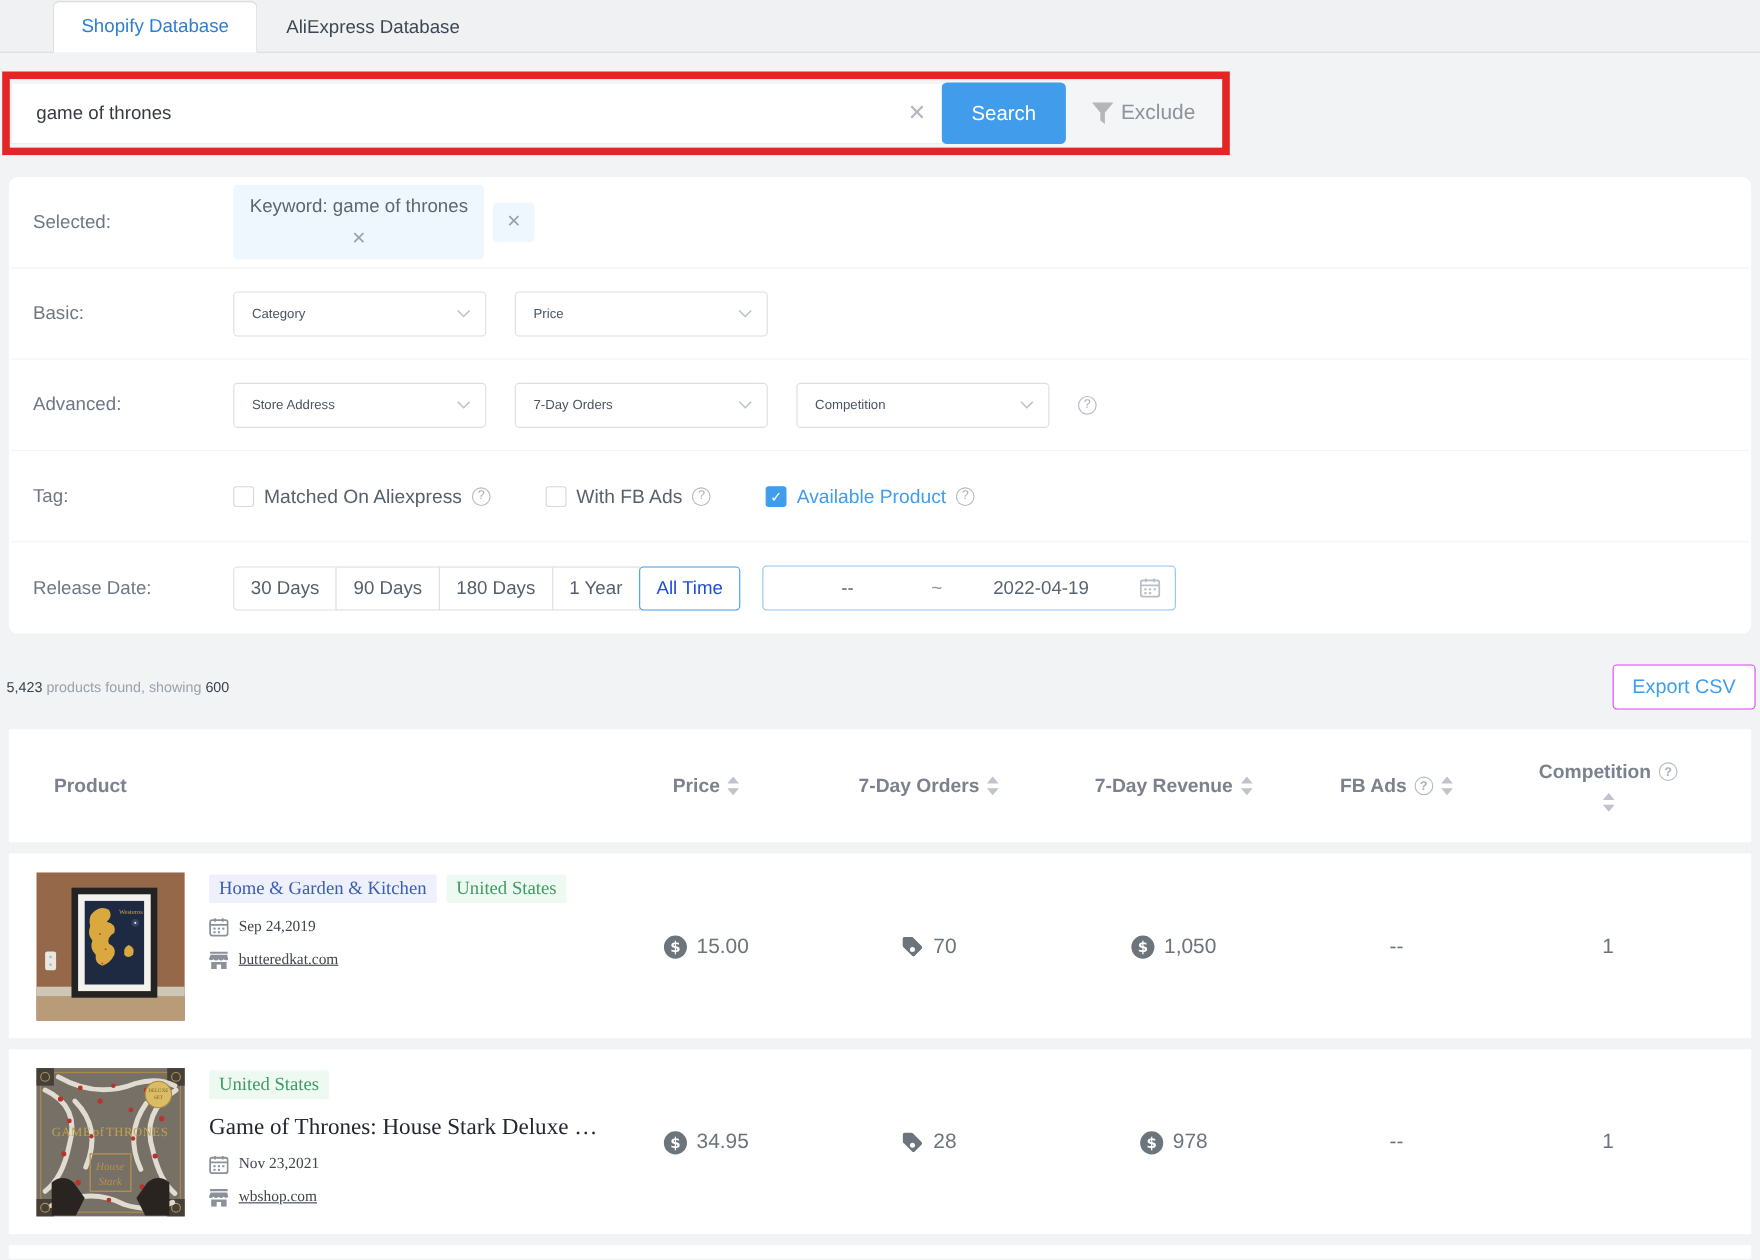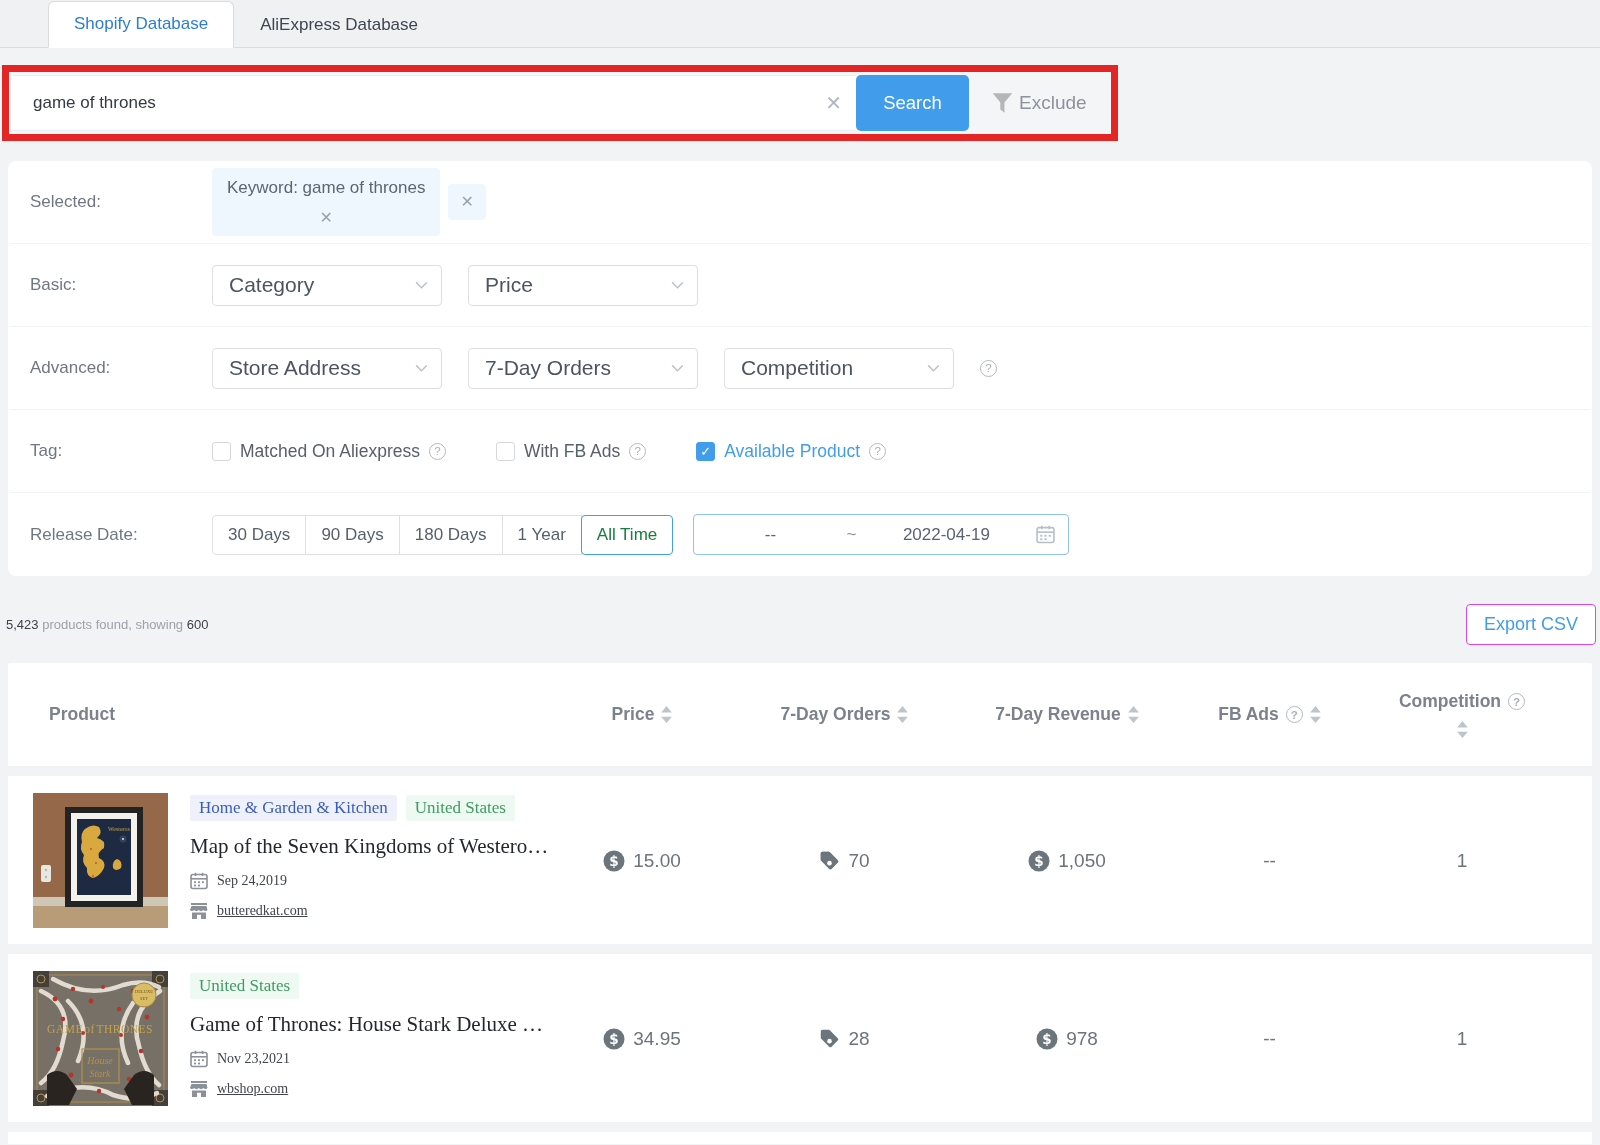--- a/index.html
+++ b/index.html
@@ -60,21 +60,21 @@
   .chip {
     display:inline-flex; align-items:center; gap:12px; background:#eff7fe;
     border-radius:4px; padding:10px 15px; color:#5c6670; font-size:17px; cursor:pointer;flex-direction:column;
   }
   .chip + .chip { margin-left:8px; padding:10px 12px; }
   .chip-x { color:#9aa2aa; font-size:16px; line-height:1; }
   .chip-x::after { content:"✕"; }
   .select {
     width:230px; height:41px; border:1px solid #dbdee3; border-radius:4px; background:#fff;
     display:flex; align-items:center; justify-content:space-between;
-    padding:0 13px 0 16px; color:#4a5561; font-size:21px; cursor:pointer; margin-right:26px;
+    padding:0 13px 0 16px; color:#4a5561; font-size:12px; cursor:pointer; margin-right:26px;
   }
   .help {
     width:17px; height:17px; border:1px solid #b3bac2; border-radius:50%;
     color:#a9b0b8; font-size:11.5px; display:inline-flex; align-items:center;
     justify-content:center; flex:none; cursor:pointer;
   }
   .help::after { content:"?"; }
   .tag-item { display:flex; align-items:center; gap:9px; margin-right:50px; cursor:pointer; }
   .cbx {
     width:19px; height:19px; border:1.5px solid #d4d8dd; border-radius:3px;
@@ -83,21 +83,21 @@
   .cbx.checked { background:#419dec; border-color:#419dec; color:#fff; font-size:13px; }
   .cbx.checked::after { content:"✓"; }
   .tag-item > label { color:#57616b; font-size:17.5px; cursor:pointer; }
   .tag-item.on > label { color:#419dec; }
   .seg-group { display:flex; }
   .seg {
     padding:9px 15px; border:1px solid #dcdfe3; margin-left:-1px; background:#fff;
     color:#555f69; font-size:17px; cursor:pointer;
   }
   .seg:first-child { border-radius:4px 0 0 4px; margin-left:0; }
-  .seg.active { color:#15803d; border-color:#419dec; border-radius:4px; position:relative; z-index:1;text-align:center; }
+  .seg.active { color:#1d4ed8; border-color:#419dec; border-radius:4px; position:relative; z-index:1;text-align:center; }
   .daterange {
     margin-left:20px; width:376px; height:41px; border:1px solid #8fc3f0; border-radius:4px;
     display:flex; align-items:center; color:#5a646e; font-size:17px; background:#fff; cursor:pointer;
   }
   .daterange .dr-from { flex:1.1; text-align:center; }
   .daterange .dr-sep { flex:none; color:#8a929b; }
   .daterange .dr-to { flex:1.3; text-align:center; }
   .daterange .cal { margin-right:13px; flex:none; display:flex; }
   
   .results { display:flex; justify-content:space-between; align-items:center; margin:28px 4px 18px 6px; }
@@ -339,21 +339,20 @@
         <circle cx="90" cy="46" r="1" fill="#dfe5f0"></circle>
         <circle cx="58" cy="56" r="0.9" fill="#c44"></circle>
           <circle cx="63" cy="70" r="0.9" fill="#c44"></circle>
           <circle cx="60" cy="83" r="0.9" fill="#c44"></circle>
       </svg>
       <div class="prod-info">
         <div class="ptags">
           <span class="ptag blue">Home &amp; Garden &amp; Kitchen</span>
           <span class="ptag green">United States</span>
         </div>
-        <div class="ptitle">Map of the Seven Kingdoms of Westero…</div>
         <div class="pmeta">
           <svg width="18" height="18" viewBox="0 0 18 18">
               <rect x="1" y="2.5" width="16" height="14" rx="2" fill="none" stroke="#8b9199" stroke-width="1.6"></rect>
               <line x1="1" y1="6.8" x2="17" y2="6.8" stroke="#8b9199" stroke-width="1.6"></line>
               <line x1="5.5" y1="0.8" x2="5.5" y2="4" stroke="#8b9199" stroke-width="1.6"></line>
               <line x1="12.5" y1="0.8" x2="12.5" y2="4" stroke="#8b9199" stroke-width="1.6"></line>
               <g fill="#8b9199">
                 <rect x="4" y="9.3" width="2" height="1.8"></rect>
                 <rect x="8" y="9.3" width="2" height="1.8"></rect>
                 <rect x="12" y="9.3" width="2" height="1.8"></rect>

